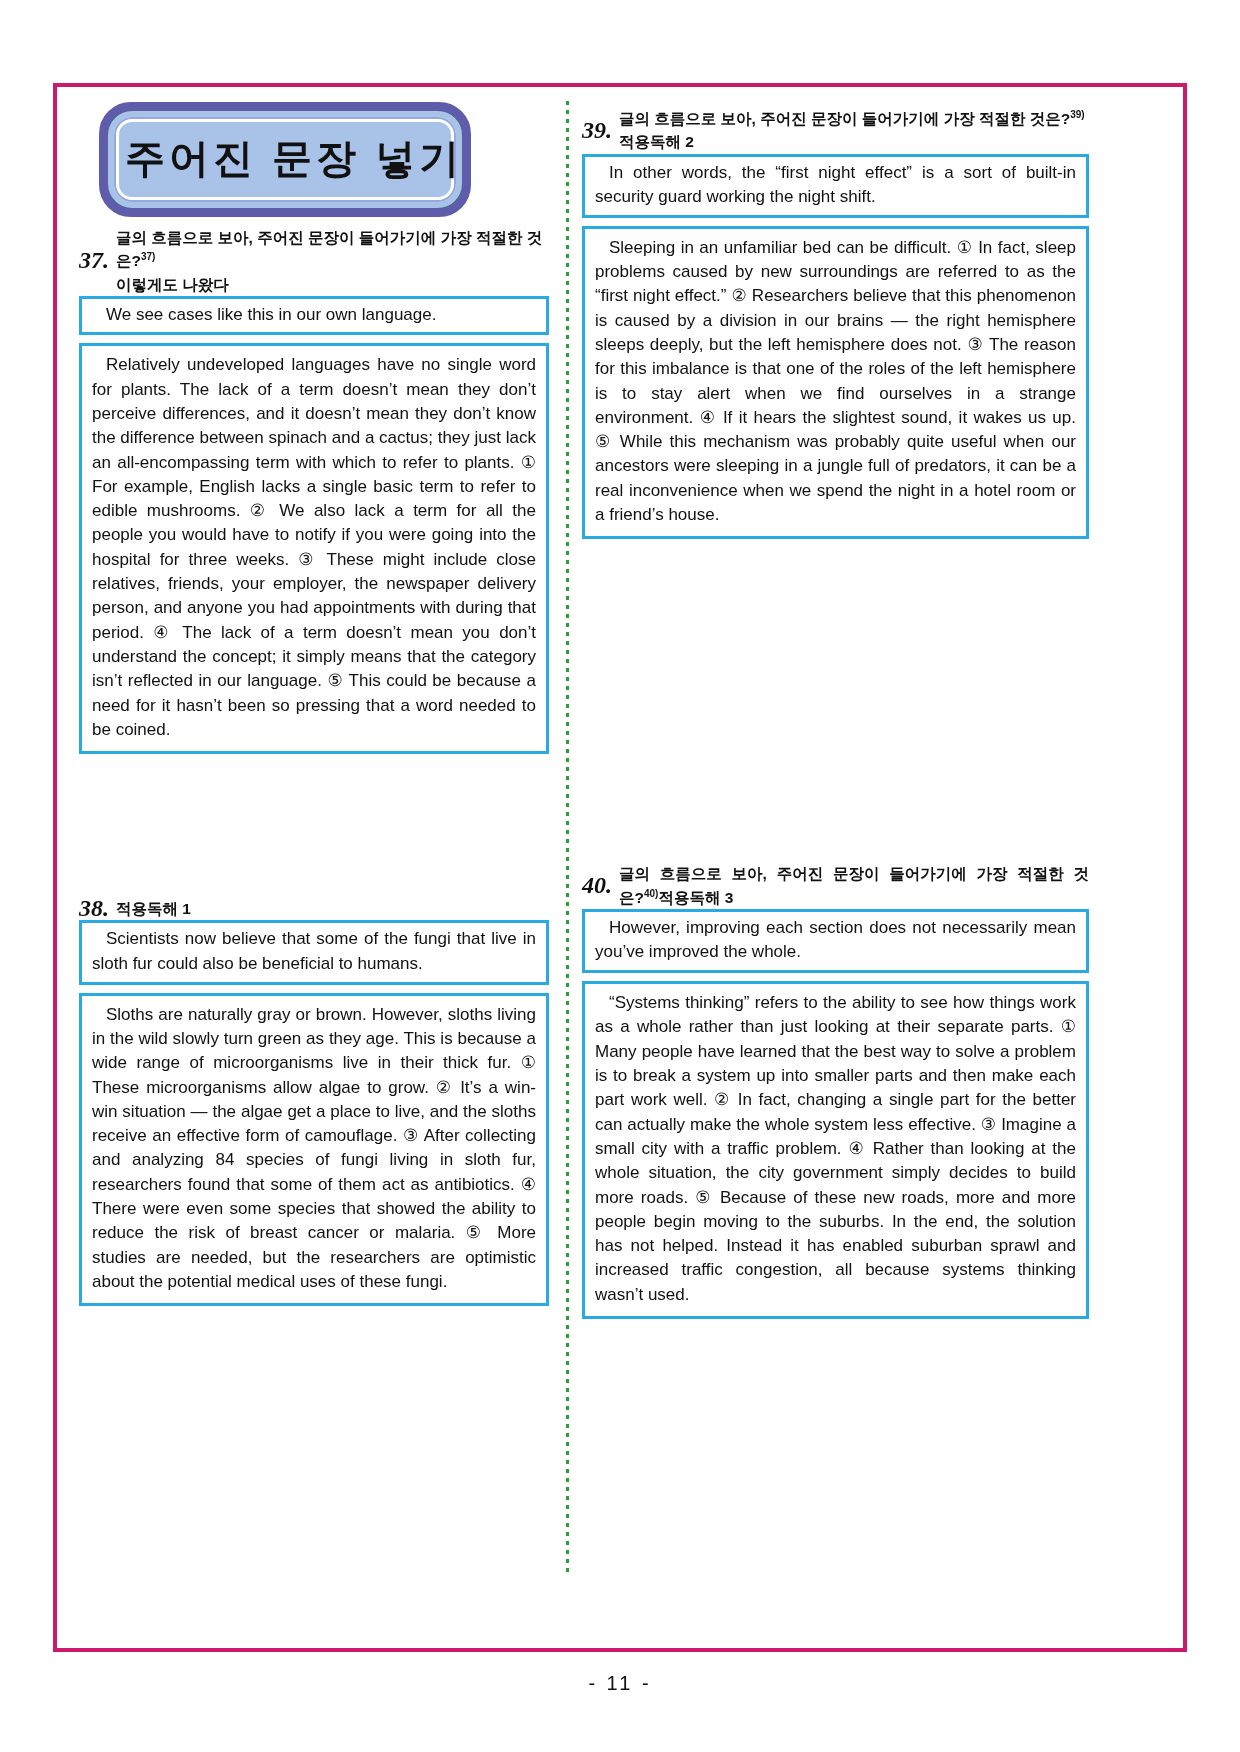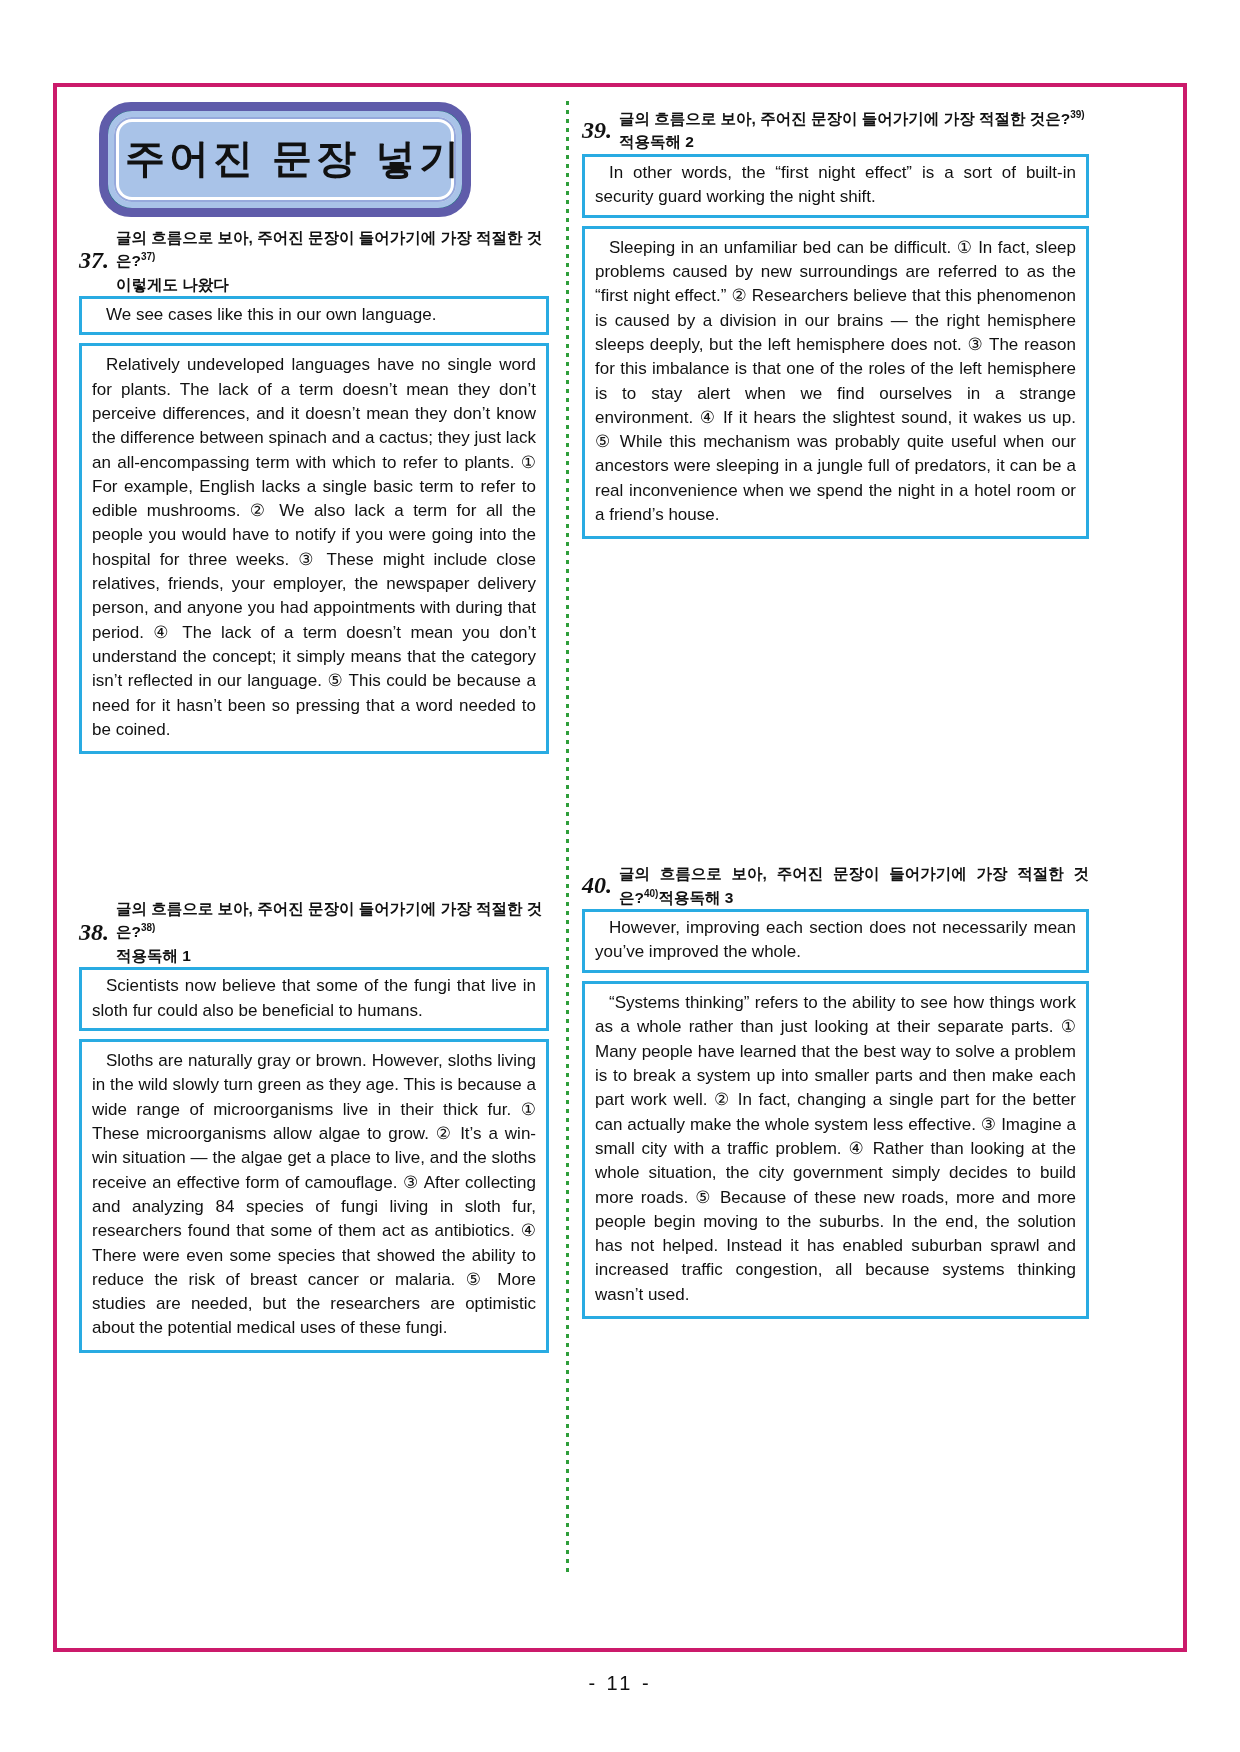--- a/index.html
+++ b/index.html
@@ -89,21 +89,20 @@
         </div>
         <div class="passage-box">
           <div class="passage-text">Relatively undeveloped languages have no single word for plants. The lack of a term doesn’t mean they don’t perceive differences, and it doesn’t mean they don’t know the difference between spinach and a cactus; they just lack an all-encompassing term with which to refer to plants. ① For example, English lacks a single basic term to refer to edible mushrooms. ② We also lack a term for all the people you would have to notify if you were going into the hospital for three weeks. ③ These might include close relatives, friends, your employer, the newspaper delivery person, and anyone you had appointments with during that period. ④ The lack of a term doesn’t mean you don’t understand the concept; it simply means that the category isn’t reflected in our language. ⑤ This could be because a need for it hasn’t been so pressing that a word needed to be coined.</div>
         </div>
       </div>
 
       <div class="q-block qb-38">
         <div class="q-header">
           <span class="q-num">38.</span>
           <div class="q-lines">
-            <div class="q-line1"><span>글의 흐름으로 보아, 주어진 문장이 들어가기에 가장 적절한 것은?</span><sup class="fnote">38)</sup></div>
             <div class="q-line2"><span></span><sup class="fnote"></sup><span>적용독해 1</span></div>
           </div>
         </div>
         <div class="given-box">
           <div class="given-text">Scientists now believe that some of the fungi that live in sloth fur could also be beneficial to humans.</div>
         </div>
         <div class="passage-box">
           <div class="passage-text">Sloths are naturally gray or brown. However, sloths living in the wild slowly turn green as they age. This is because a wide range of microorganisms live in their thick fur. ① These microorganisms allow algae to grow. ② It’s a win-win situation — the algae get a place to live, and the sloths receive an effective form of camouflage. ③ After collecting and analyzing 84 species of fungi living in sloth fur, researchers found that some of them act as antibiotics. ④ There were even some species that showed the ability to reduce the risk of breast cancer or malaria. ⑤ More studies are needed, but the researchers are optimistic about the potential medical uses of these fungi.</div>
         </div>
       </div>

